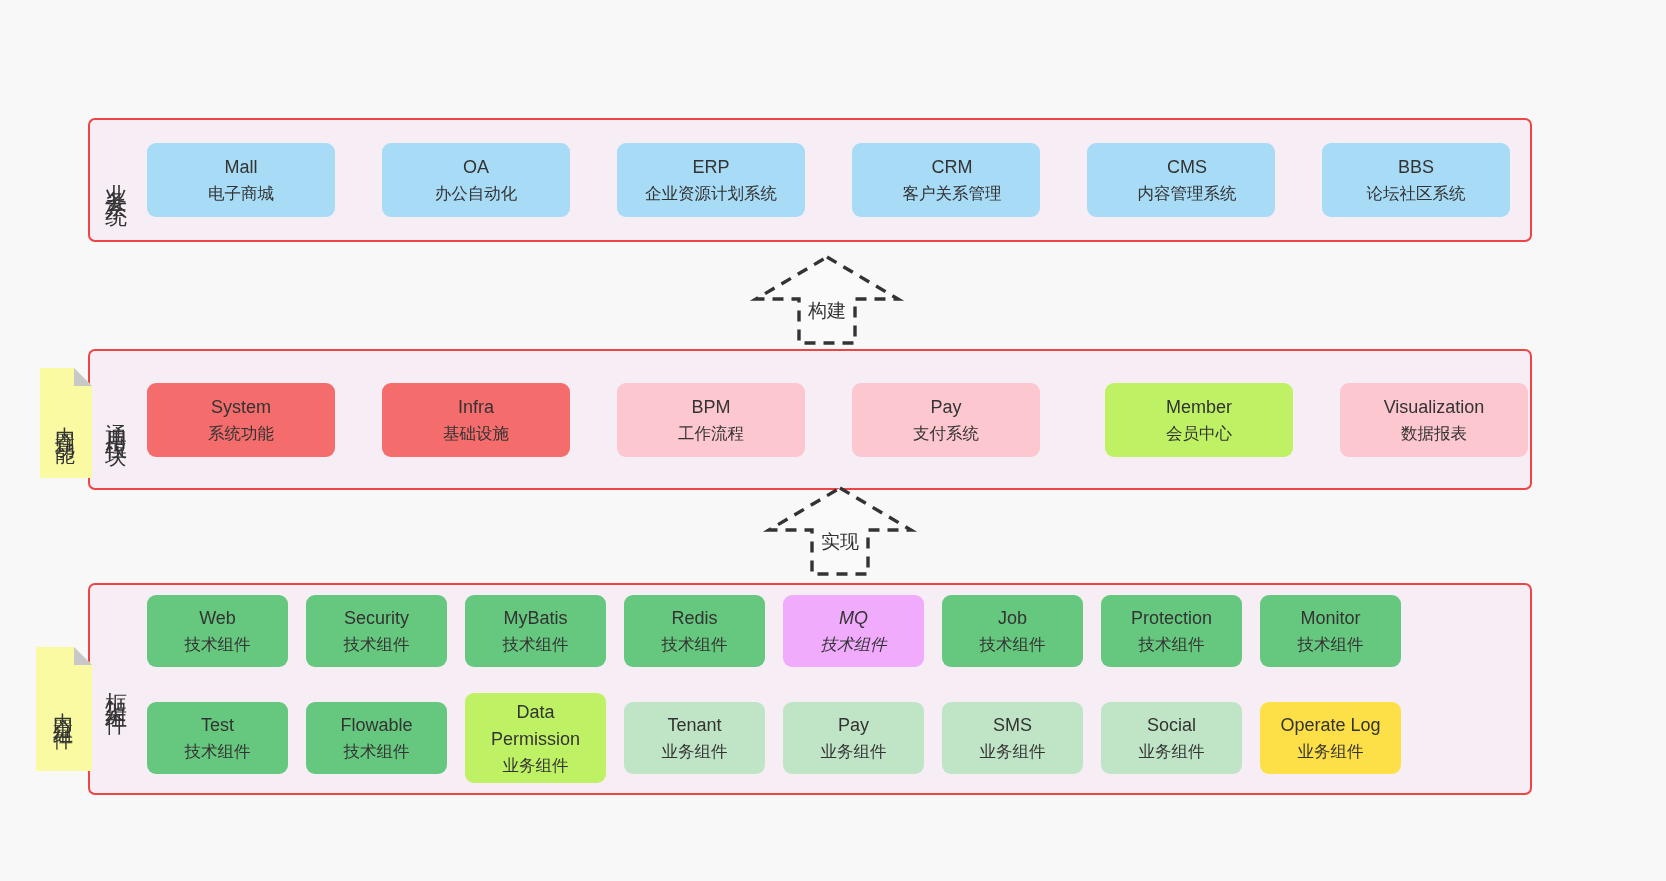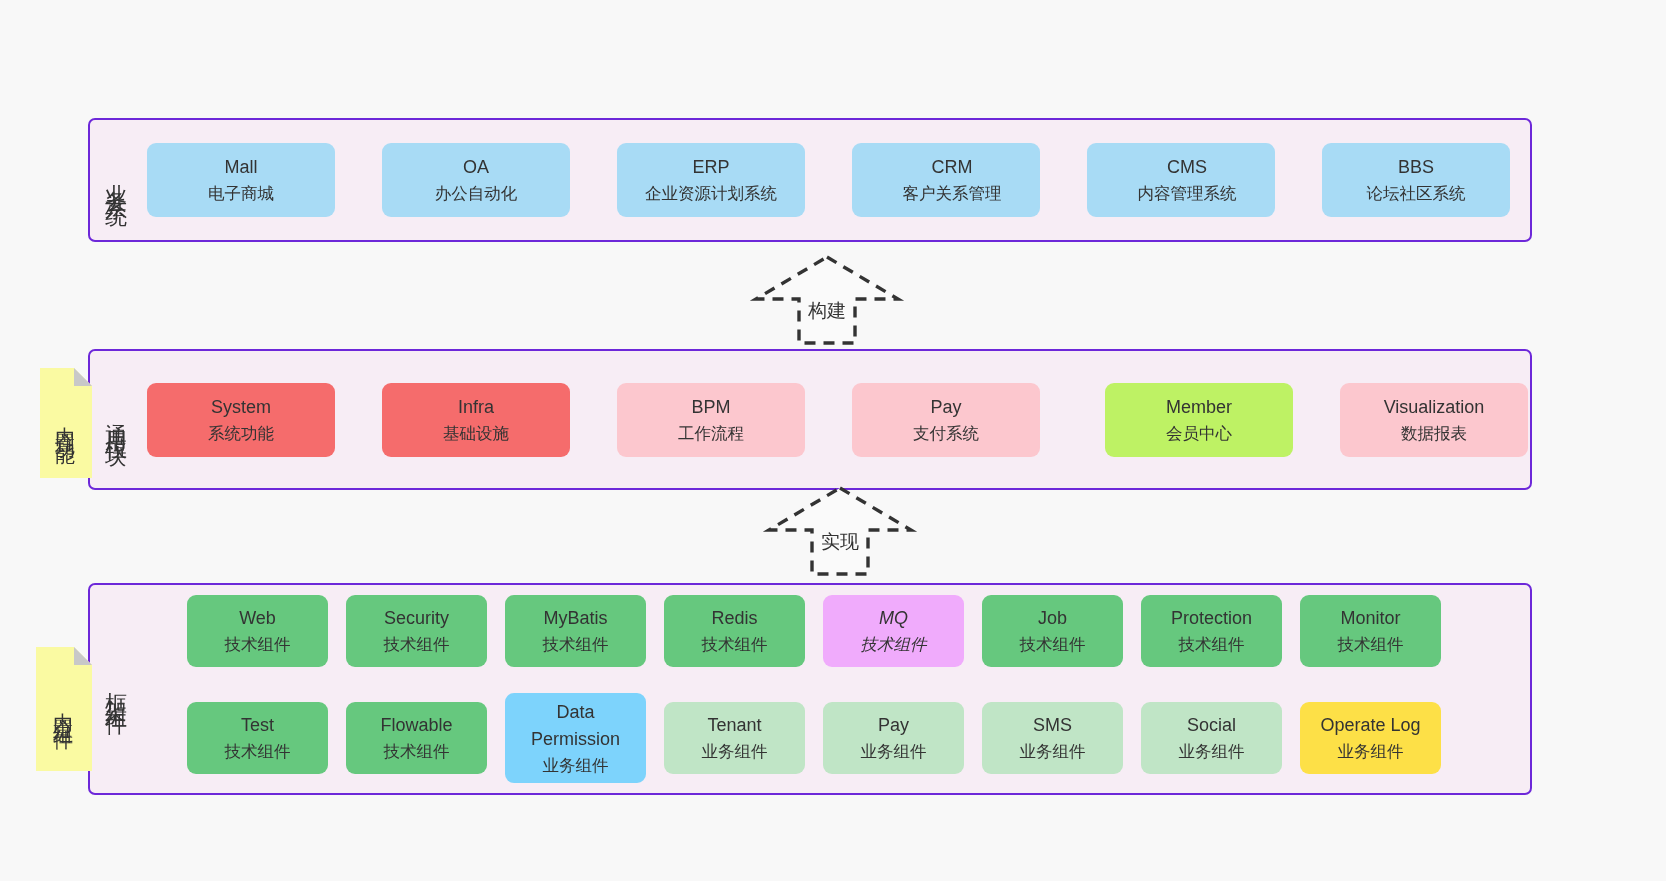--- a/index.html
+++ b/index.html
@@ -2,26 +2,26 @@
 <html><head>
 <meta charset="utf-8">
 <style>
   html,body{margin:0;padding:0;background:#f8f8f8;}
   #canvas{
     position:relative;width:1666px;height:881px;background:#f8f8f8;overflow:hidden;
     font-family:"Liberation Sans","DejaVu Sans",sans-serif;color:#333;
   }
   .band{
     position:absolute;left:88px;width:1444px;box-sizing:border-box;
-    background:#f7edf5;border:2px solid #6d28d9;border-radius:7px;
+    background:#f7edf5;border:2px solid #ef4444;border-radius:7px;
   }
   .rows{position:absolute;inset:0;display:flex;flex-direction:column;justify-content:center;gap:26px;}
   .row{display:flex;align-items:center;padding-left:57px;}
   .row.g47{gap:47px;}
-  .row.g34{gap:18px;margin-left:40px;}
+  .row.g34{gap:18px;}
   .box{
     display:flex;flex-direction:column;align-items:center;justify-content:center;
     border-radius:9px;text-align:center;line-height:1.5;padding:6px 8px;box-sizing:border-box;color:#333;
   }
   .w188{width:188px;min-height:74px;}
   .w141{width:141px;min-height:72px;}
   .en{font-size:18px;}
   .zh{font-size:16.5px;}
   .vlabel{
     position:absolute;left:11px;top:50%;transform:translateY(-50%);
@@ -171,21 +171,21 @@
         </div>
         <div class="row g34">
           <div class="box w141" style="background: rgb(102, 200, 126);">
             <span class="en">Test</span>
             <span class="zh">技术组件</span>
           </div>
           <div class="box w141" style="background: rgb(102, 200, 126);">
             <span class="en">Flowable</span>
             <span class="zh">技术组件</span>
           </div>
-          <div class="box w141" style="background: #7dd3fc;">
+          <div class="box w141" style="background: #bef264;">
             <span class="en">Data Permission</span>
             <span class="zh">业务组件</span>
           </div>
           <div class="box w141" style="background: rgb(192, 229, 198);">
             <span class="en">Tenant</span>
             <span class="zh">业务组件</span>
           </div>
           <div class="box w141" style="background: rgb(192, 229, 198);">
             <span class="en">Pay</span>
             <span class="zh">业务组件</span>

